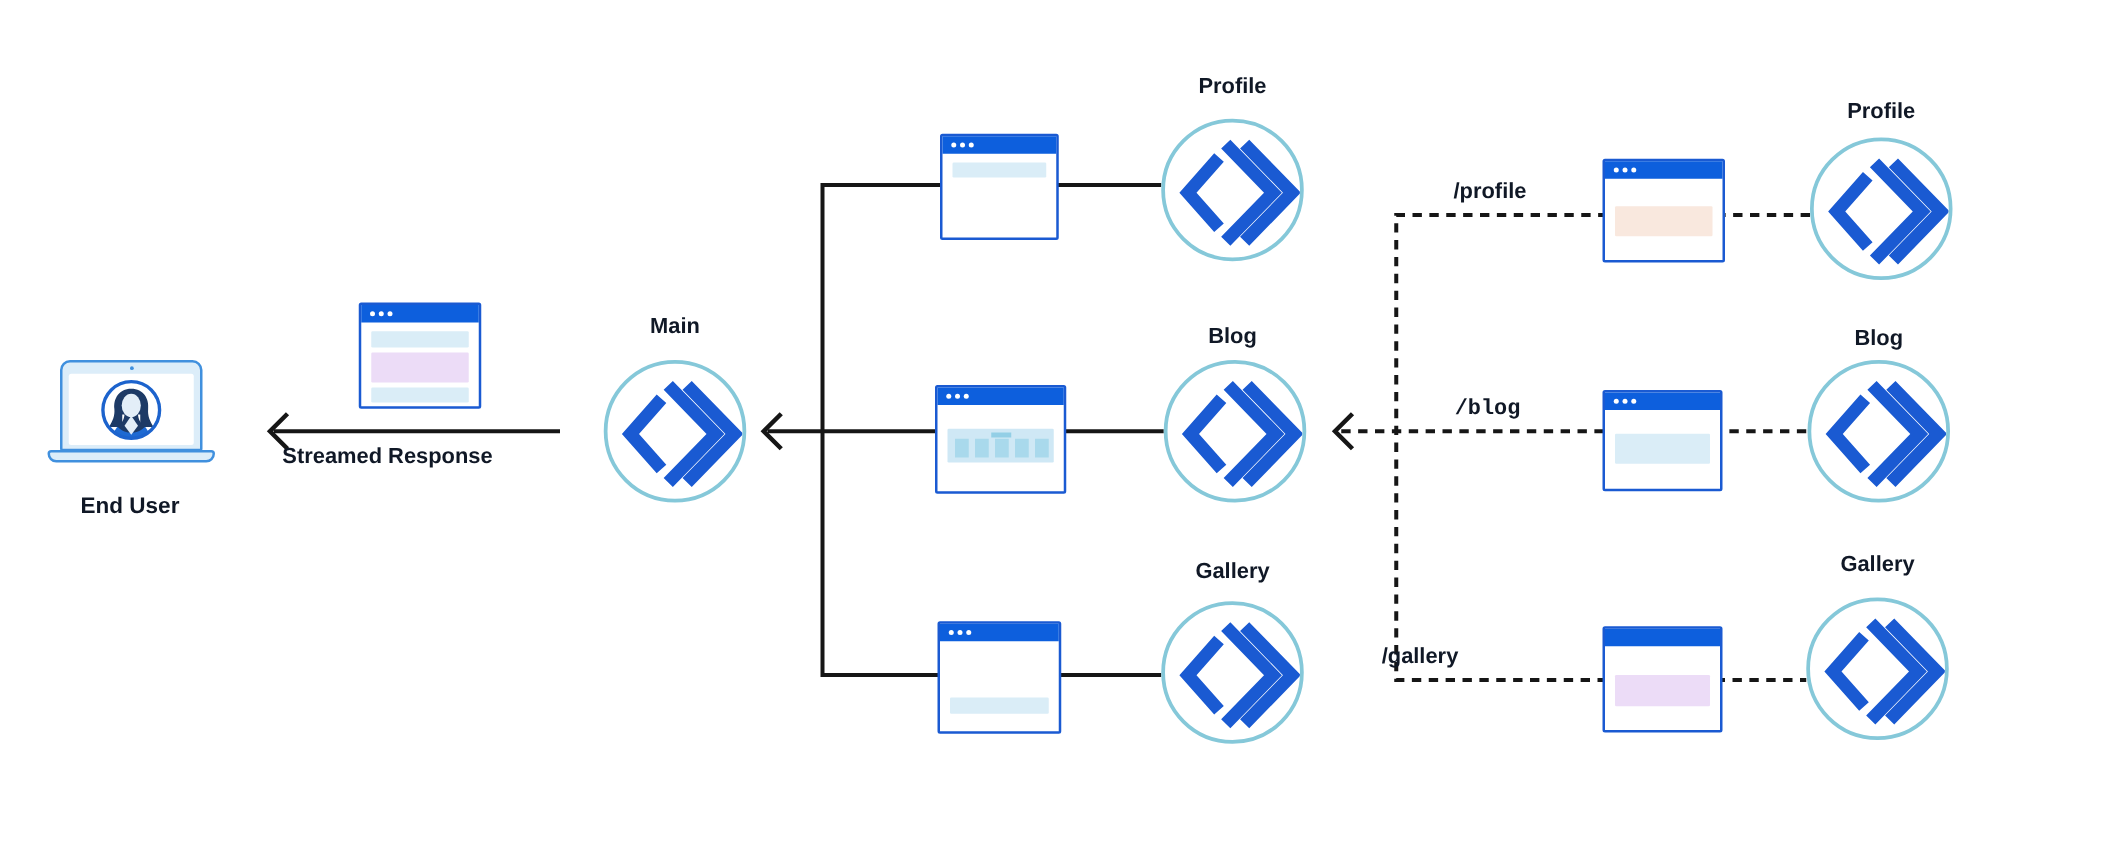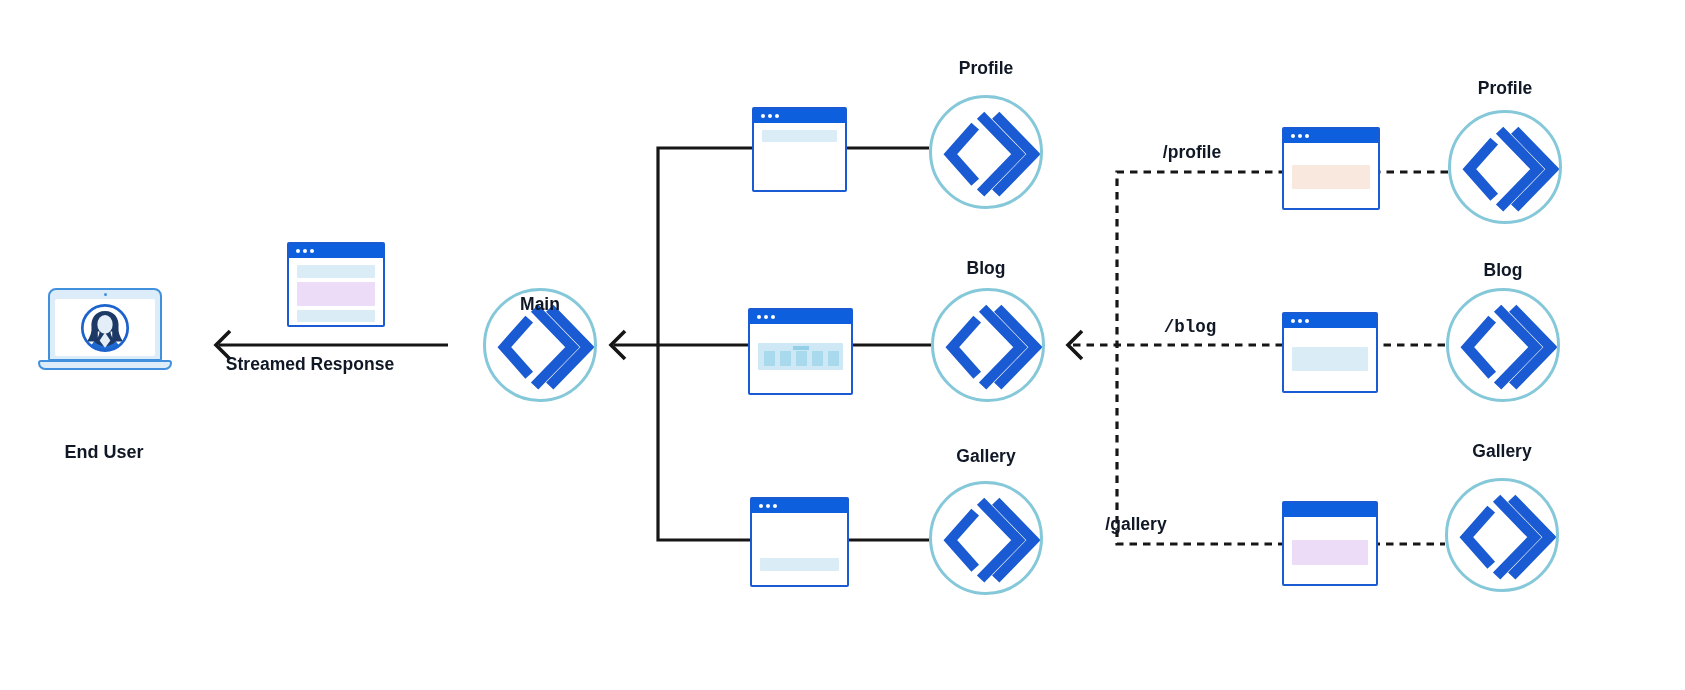--- a/index.html
+++ b/index.html
@@ -96,35 +96,35 @@
             <path d="M18,45 C22,41 24,38 24,33 L36,33 C36,38 38,41 42,45 C38,49 34,50 30,50 C26,50 22,49 18,45 Z" fill="#1d3a66"></path>
             <ellipse cx="30" cy="26" rx="8.5" ry="10.5" fill="#e3eef8"></ellipse>
             <path d="M30,35 L24,44 L30,52 L36,44 Z" fill="#e3eef8"></path>
           </g>
           <circle cx="30" cy="30" r="25.2" fill="none" stroke="#1c63cd" stroke-width="3"></circle>
         </svg>
       </div>
     </div>
     <div class="base"></div>
   </div>
-  <div class="lbl" style="left:104px;top:394px;font-size:18px;margin-top:48px;">End User</div>
+  <div class="lbl" style="left:104px;top:394px;font-size:18px;">End User</div>
 
   <div class="win" style="left:287px;top:242px;width:98px;height:85px;">
     <div class="tb">
         <span class="d"></span>
         <span class="d"></span>
         <span class="d"></span>
       </div>
     <div class="bar lb" style="top:21px;height:13px;"></div>
     <div class="bar lav" style="top:38px;height:24px;"></div>
     <div class="bar lb" style="top:66px;height:12px;"></div>
   </div>
   <div class="lbl" style="left:310px;top:354px;">Streamed Response</div>
 
-  <div class="lbl" style="left:540px;top:250px;margin-top:44px;">Main</div>
+  <div class="lbl" style="left:540px;top:250px;">Main</div>
   <div class="node" style="left:483px;top:288px;">
     <svg viewBox="0 0 100 100">
       <polyline points="40,26 17,52 40,78" fill="none" stroke="#1a5ad2" stroke-width="9.5"></polyline>
       <polyline points="45,16 80,52 45,88" fill="none" stroke="#1a5ad2" stroke-width="9.5"></polyline>
       <polyline points="59,16 94,52 59,88" fill="none" stroke="#1a5ad2" stroke-width="9.5"></polyline>
     </svg>
   </div>
 
   <div class="win" style="left:752px;top:107px;width:95px;height:85px;">
     <div class="tb">

